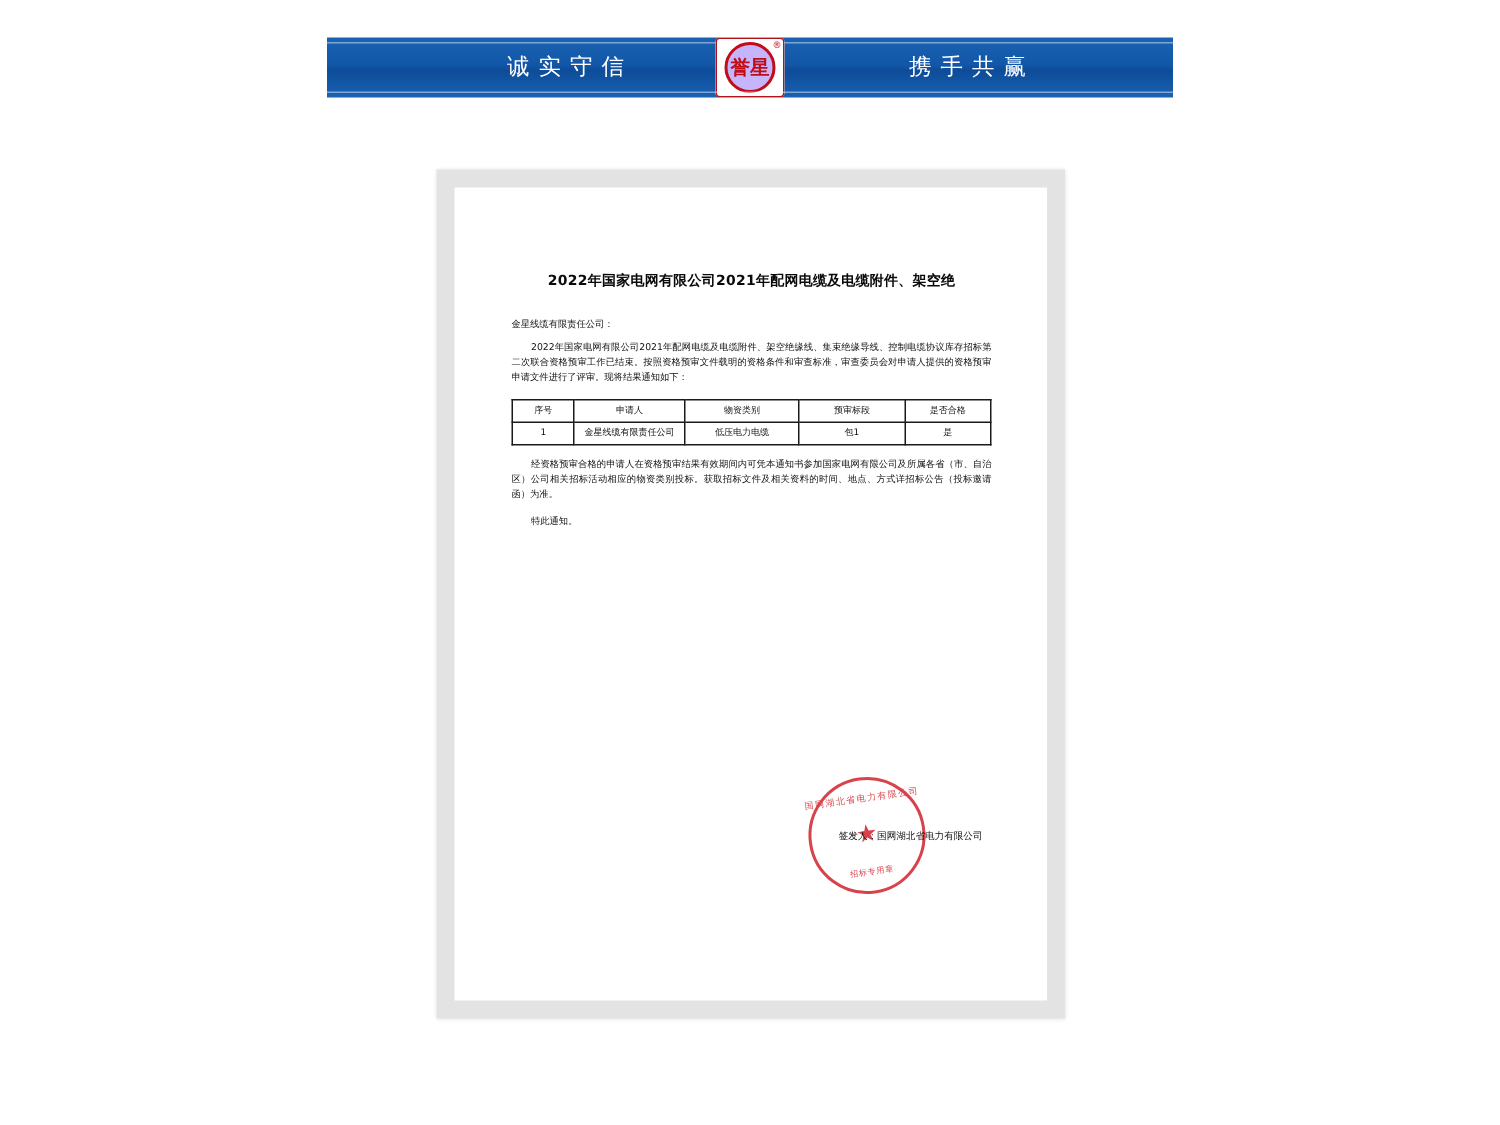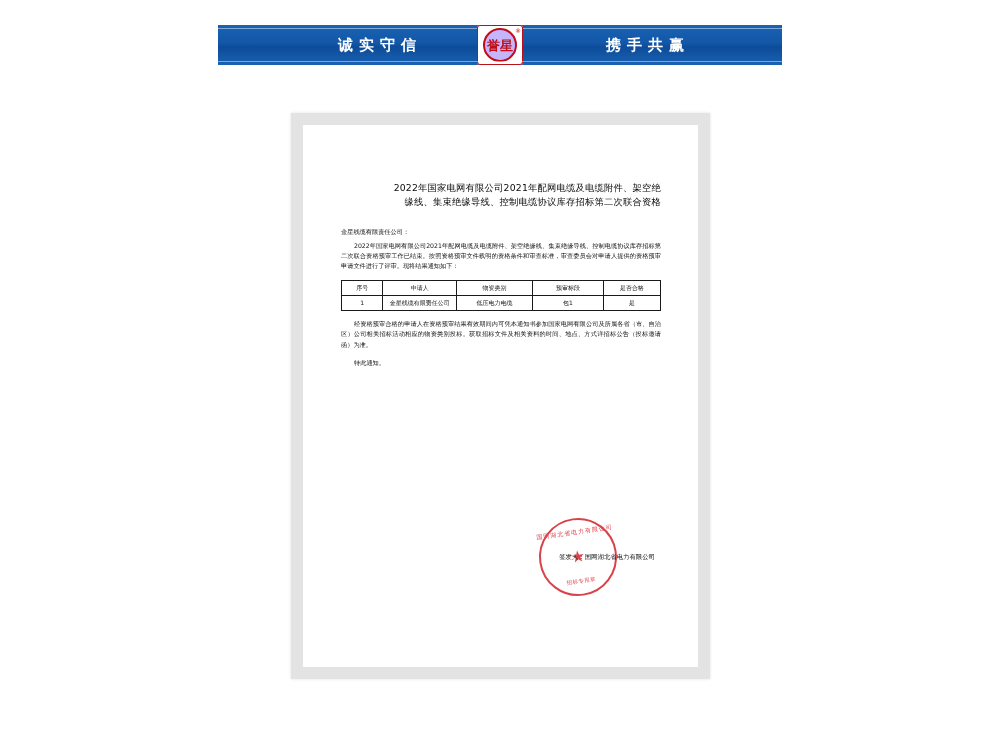--- a/index.html
+++ b/index.html
@@ -67,21 +67,21 @@
   }
   .banner-text {
     position: absolute;
     top: 50%;
     transform: translateY(-50%);
     color: #ffffff;
     font-family: "DejaVu Sans", sans-serif;
     font-size: 15px;
     letter-spacing: 6px;
     white-space: nowrap;
-    font-weight: 700;
+    font-weight: 400;
   }
   .banner-text.left { left: 120px; }
   .banner-text.right { right: 92px; }
 
   .logo-badge {
     position: absolute;
     left: 50%;
     top: 50%;
     transform: translate(-50%, -50%);
     width: 46px;
@@ -137,24 +137,24 @@
   }
   .sheet-inner {
     position: absolute;
     left: 38px;
     top: 56px;
     width: 320px;
   }
 
   
   .doc-title {
-    text-align: right;
+    text-align: center;
     font-family: "DejaVu Sans", sans-serif;
     font-size: 9.3px;
-    font-weight: normal;
+    font-weight: bold;
     line-height: 1.55;
     color: #0a0a0a;
     letter-spacing: 0.2px;
   }
   .doc-title .ln { display: block; }
 
   
   .addressee {
     margin-top: 17px;
     font-family: "DejaVu Sans", sans-serif;
@@ -288,21 +288,20 @@
     </div>
   </div>
 
   <div class="sheet-frame">
     <div class="sheet">
 
       <div class="sheet-inner">
 
         <div class="doc-title">
           <span class="ln">2022年国家电网有限公司2021年配网电缆及电缆附件、架空绝</span>
-          <span class="ln">缘线、集束绝缘导线、控制电缆协议库存招标第二次联合资格</span>
         </div>
 
         <div class="addressee">金星线缆有限责任公司：</div>
 
         <div class="para">2022年国家电网有限公司2021年配网电缆及电缆附件、架空绝缘线、集束绝缘导线、控制电缆协议库存招标第二次联合资格预审工作已结束。按照资格预审文件载明的资格条件和审查标准，审查委员会对申请人提供的资格预审申请文件进行了评审。现将结果通知如下：</div>
 
         <table class="result-table">
           <colgroup>
             <col class="c0">
               <col class="c1">

